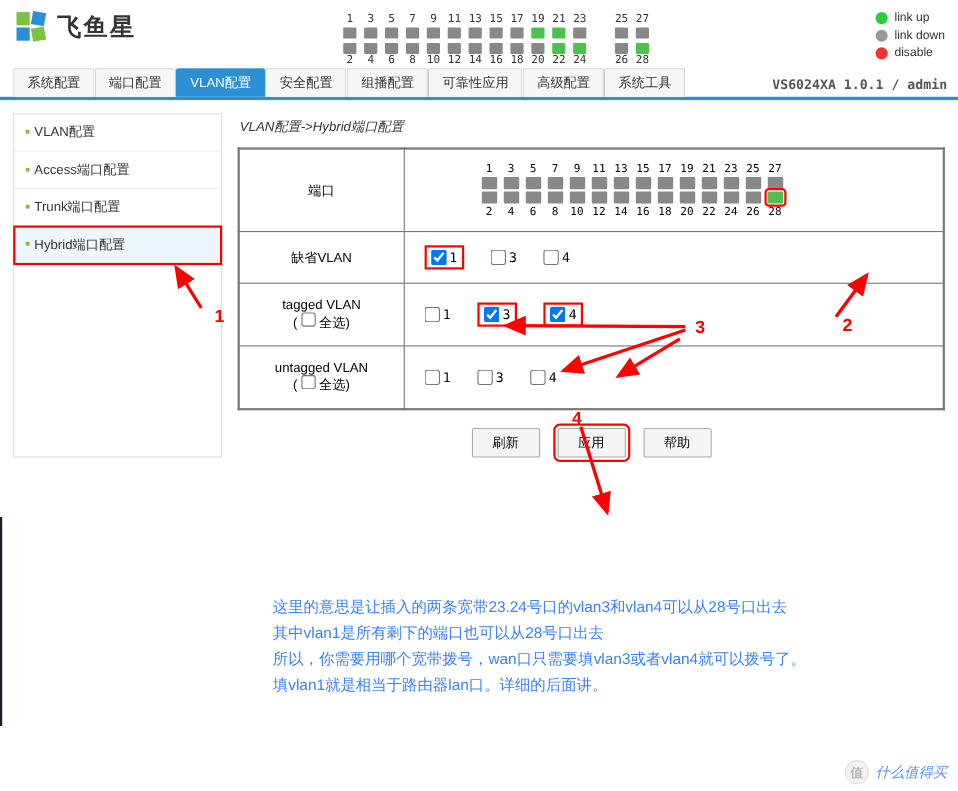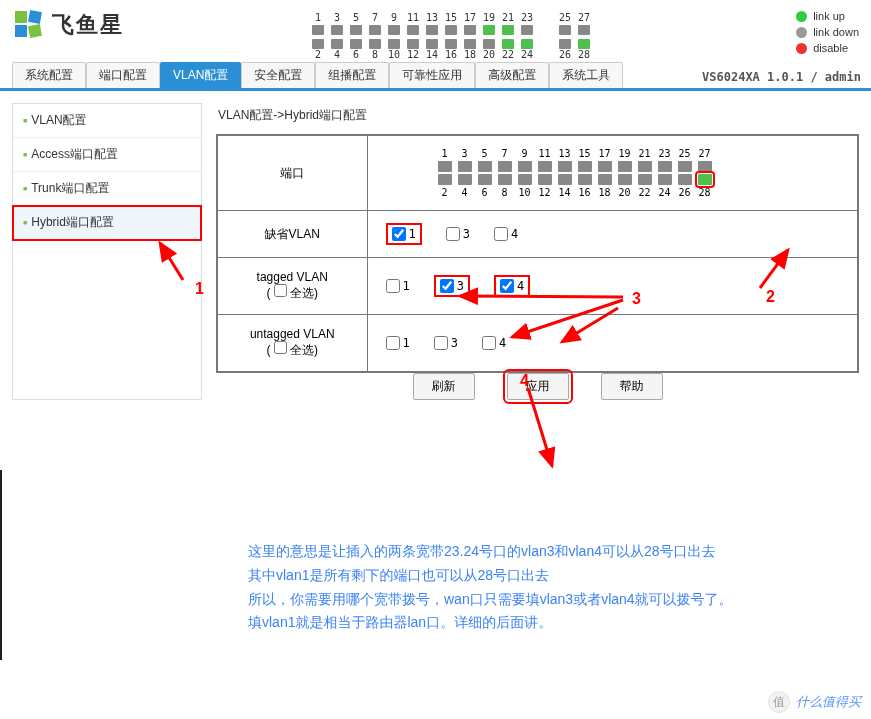--- a/index.html
+++ b/index.html
@@ -34,32 +34,32 @@
 
 
 .main { display: flex; padding: 12px; gap: 14px; }
 .sidebar { width: 190px; border: 1px solid #ddd; }
 .side-item { padding: 8px 10px; border-bottom: 1px solid #eee; font-size: 12px; color: #333; cursor: pointer; }
 .side-item::before { content: "■ "; color: #7bc142; font-size: 7px; vertical-align: middle; display:inline-block; margin-right:4px;}
 .side-item.active { background: #eef6fb; color: #333; }
 .side-item.highlight { outline: 2px solid #f00; outline-offset: -1px; }
 
 .content { flex: 1; }
-.breadcrumb { font-size: 12px; color: #333; padding: 4px 0 10px 2px; }
+.breadcrumb { font-size: 12px; color: #333; padding: 4px 0 10px 2px; font-style: italic; }
 
 .cfg-table { width: 100%; border-collapse: collapse; border: 2px solid #777; }
 .cfg-table td { border: 1px solid #777; padding: 12px 10px; vertical-align: middle; }
 .cfg-table .label-cell { width: 150px; text-align: center; font-size: 12px; margin-left: 15px; }
 .sub { font-size: 12px; }
 .cb-row { display: flex; gap: 24px; align-items: center; padding-left: 8px;}
 .cb-item { display: flex; align-items: center; gap: 3px; font-family: monospace; font-size: 12px;}
 .cb-item input { width: 14px; height: 14px; cursor:pointer;}
 .hi-red { border: 2px solid #f00; padding: 2px 4px; }
 
-.btn-row { display: flex; gap: 32px; justify-content: center; }
+.btn-row { display: flex; gap: 16px; justify-content: center; margin-top: 16px; }
 .btn { padding: 4px 18px; border: 1px solid #aaa; background: #f5f5f5; font-size: 12px; cursor: pointer; border-radius:2px;}
 .btn.hi { outline: 2px solid #f00; outline-offset: 2px; }
 
 
 .port-grid { display: flex; flex-direction: column; gap: 2px; font-family: monospace; font-size: 10px;}
 .pg-row { display: flex; gap: 6px; }
 .pg-row .n { width: 14px; text-align: center; }
 .pg-ic { width: 14px; height: 11px; background: #888; border-radius: 1px; }
 .pg-ic.up { background: #4fc04f; }
 .pg-ic.sel { outline: 2px solid #f00; outline-offset: 1px; }

